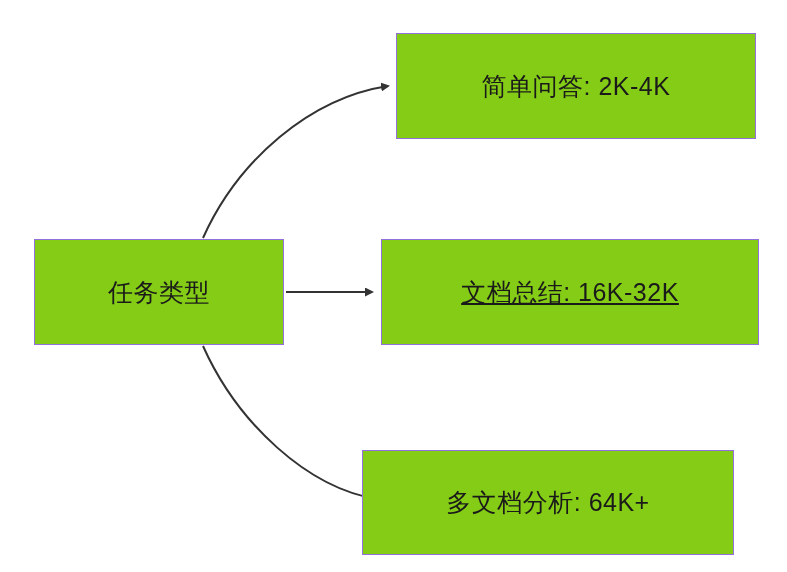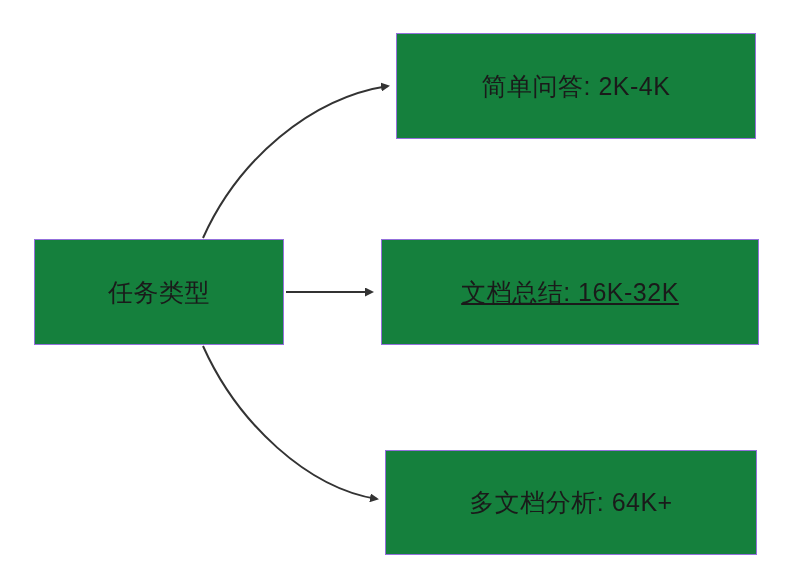--- a/index.html
+++ b/index.html
@@ -18,21 +18,21 @@
   .edges {
     position: absolute;
     left: 0;
     top: 0;
     width: 787px;
     height: 572px;
   }
   .node {
     position: absolute;
     box-sizing: border-box;
-    background: #15803d;
+    background: #84cc16;
     border: 1.5px solid #9370db;
     display: flex;
     align-items: center;
     justify-content: center;
     color: #1a1a1a;
     font-size: 25px;
     letter-spacing: 0.5px;
     white-space: nowrap;
   }
   .node-root {
@@ -49,21 +49,21 @@
     height: 106px;
   }
   .node-mid {
     left: 381px;
     top: 239px;
     width: 378px;
     height: 106px;
     text-decoration: underline;
   }
   .node-bottom {
-    left: 385px;
+    left: 362px;
     top: 450px;
     width: 372px;
     height: 105px;
   }
 </style>
 </head>
 <body>
 
 <div class="canvas">
 

